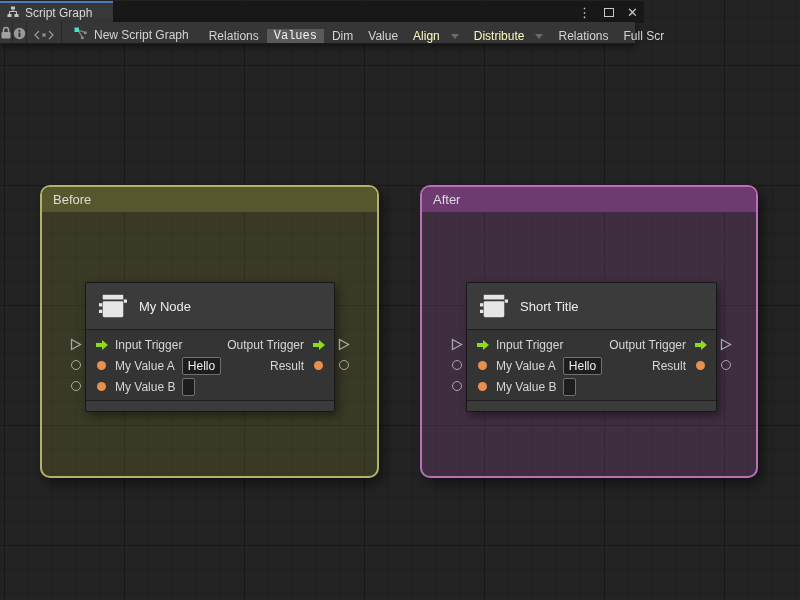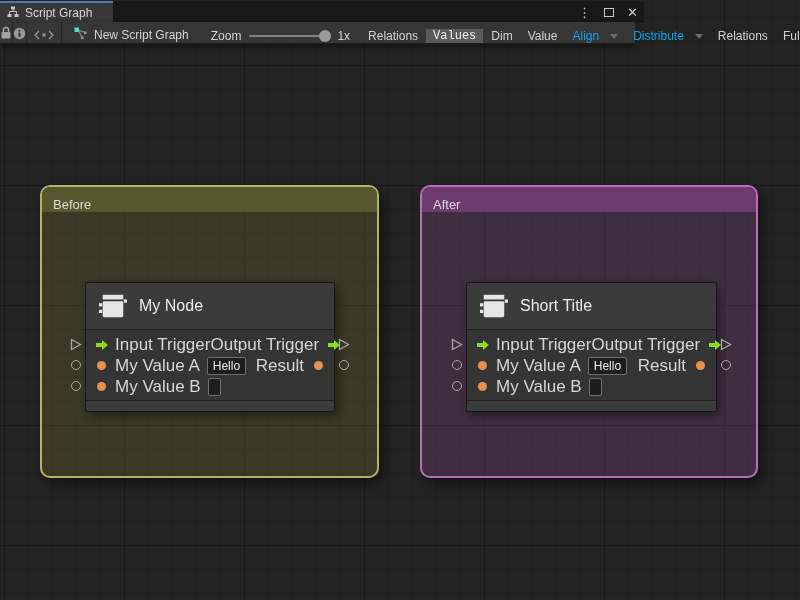--- a/index.html
+++ b/index.html
@@ -46,21 +46,21 @@
     border-bottom:1px solid #1c1c1c;
   }
   .tsep { width:1px; background:#262626; height:100%; flex:0 0 auto; }
   .tbtn {
     display:flex; align-items:center; justify-content:center; gap:6px;
     padding:0 7px; white-space:nowrap; cursor:default;
   }
   .tbtn.iconbtn { width:23px; padding:0; }
   .tbtn.codebtn { width:87px; }
   .tbtn.active { background:#5a5a5a; color:#f2f2f2;font-family:Liberation Mono, monospace; }
-  .tbtn.disabled { color:#0ea5e9; }
+  .tbtn.disabled { color:#fef9c3; }
   .caret {
     width:0; height:0; margin-left:5px;
     border-left:4px solid transparent; border-right:4px solid transparent;
     border-top:5px solid #8a8a8a;
   }
   .tbtn.disabled .caret { border-top-color:#6a6a6a; }
   .zoom-area { display:flex; align-items:center; gap:8px; padding:0 10px; }
   .slider { position:relative; width:80px; height:12px; display:flex; align-items:center; }
   .slider-track { width:100%; height:2px; background:#818181; border-radius:1px; }
   .slider-handle {
@@ -68,21 +68,21 @@
     border-radius:50%; background:#9a9a9a;
   }
   .spacer { flex:1 1 auto; }
   .right-group { display:flex; align-items:stretch; }
   
   .group {
     position:absolute; border-radius:10px; z-index:1;
     box-shadow:5px 6px 12px rgba(0,0,0,0.45);
   }
   .group-header {
-    height:25px; border-radius:8px 8px 0 0; display:flex; align-items:flex-end;
+    height:25px; border-radius:8px 8px 0 0; display:flex; align-items:center;
     padding-left:11px; font-size:13px; color:#dcdcdc;
   }
   .group.before { left:40px; top:185px; width:339px; height:293px;
     border:2px solid #b2b26b; background:rgba(108,108,46,0.30); }
   .group.before .group-header { background:#57572d; }
   .group.after { left:420px; top:185px; width:338px; height:293px;
     border:2px solid #b96fba; background:rgba(148,80,152,0.26); }
   .group.after .group-header { background:#6d3b70; }
   
   .node {
@@ -90,25 +90,25 @@
     border:1px solid #171717; border-radius:2px;
     box-shadow:3px 4px 8px rgba(0,0,0,0.40);
   }
   .node.n0 { left:85px;  top:282px; width:250px; }
   .node.n1 { left:466px; top:282px; width:251px; }
   .node-header {
     height:47px; background:#3b3b3b; border-bottom:1px solid #1f1f1f;
     display:flex; align-items:center; gap:11px; padding:0 12px;
     border-radius:2px 2px 0 0;
   }
-  .node-title { font-size:16px; color:#ececec; }
+  .node-title { font-size:13px; color:#ececec; }
   .node-body { padding:4px 0 3px 0; }
   .port-row { height:21px; display:flex; align-items:center; padding:0 8px; }
   .picon { width:15px; display:flex; justify-content:center; align-items:center; flex:0 0 auto; }
-  .plabel { font-size:17px; color:#d6d6d6; margin-left:6px; white-space:nowrap; }
+  .plabel { font-size:12px; color:#d6d6d6; margin-left:6px; white-space:nowrap; }
   .plabel.right { margin-left:0; margin-right:7px; }
   .dot { width:9px; height:9px; border-radius:50%; }
   .value-input {
     margin-left:7px; height:18px; min-width:13px; padding:0 5px;
     background:#1d1d1d; border:1px solid #707070; border-radius:2px;
     font-size:12px; color:#ededed; display:flex; align-items:center;
   }
   .node-footer { height:11px; background:#3b3b3b; border-top:1px solid #1f1f1f;
     border-radius:0 0 2px 2px; }
   
@@ -331,28 +331,20 @@
       <span>
         <svg width="14" height="14" viewBox="0 0 14 14">
           <path d="M4 4 L11 6.5 M4 4 L8 11" stroke="#8f8f8f" stroke-width="1.2"></path>
           <rect x="0.5" y="1.5" width="4.5" height="4.5" fill="#3EE6C4"></rect>
           <rect x="10" y="5.5" width="2.6" height="2.6" fill="#8f8f8f"></rect>
           <rect x="7" y="10.5" width="2.6" height="2.6" fill="#8f8f8f"></rect>
         </svg>
       </span>
       <span>New Script Graph</span>
     </div>
-    <div class="zoom-area">
-      <span>Zoom</span>
-      <span class="slider">
-        <span class="slider-track"></span>
-        <span class="slider-handle"></span>
-      </span>
-      <span>1x</span>
-    </div>
     <div class="spacer"></div>
     <div class="right-group">
       <div class="tsep"></div>
       <div class="tbtn">
         <span>Relations</span>
       </div>
       <div class="tsep"></div>
       <div class="tbtn active">
         <span>Values</span>
       </div>

